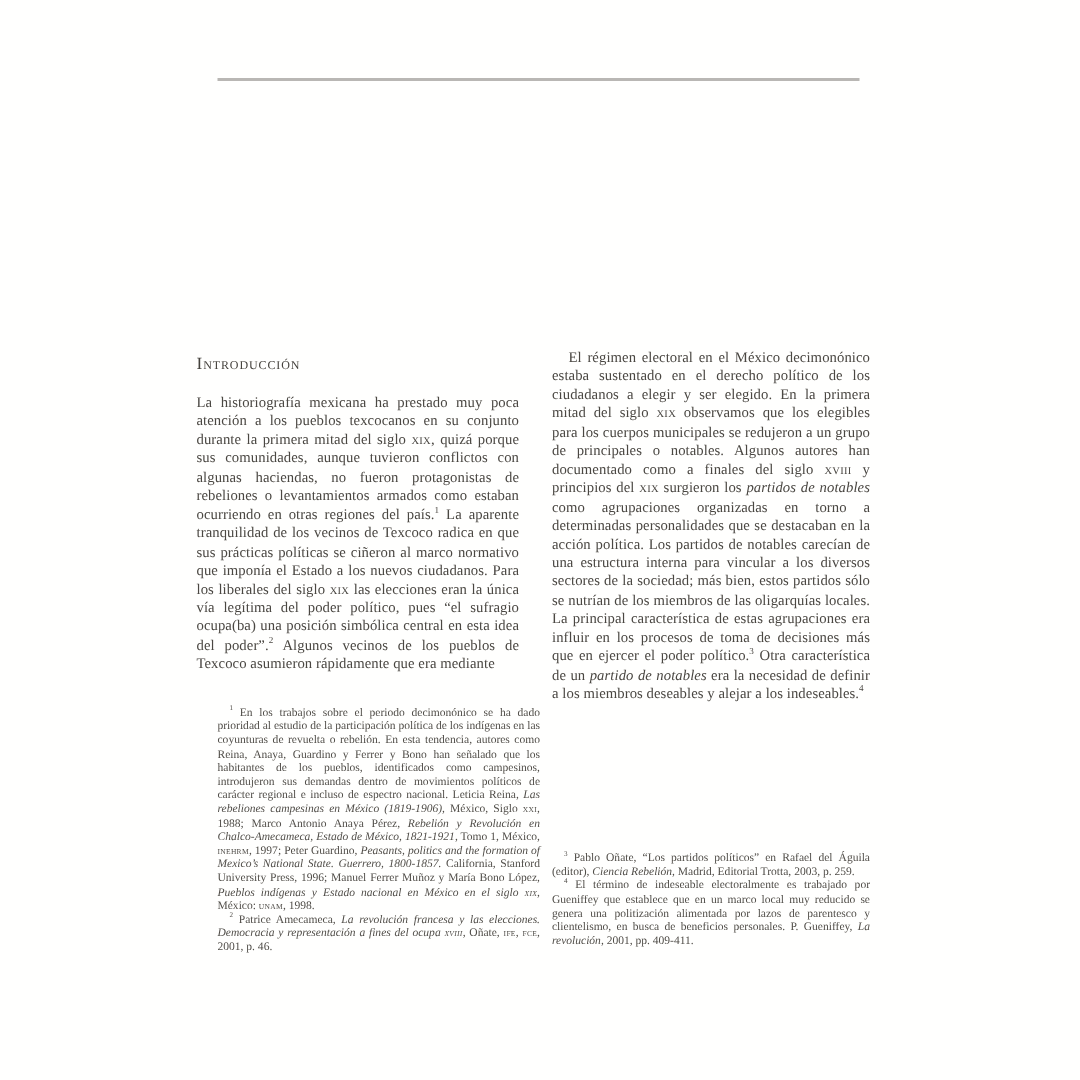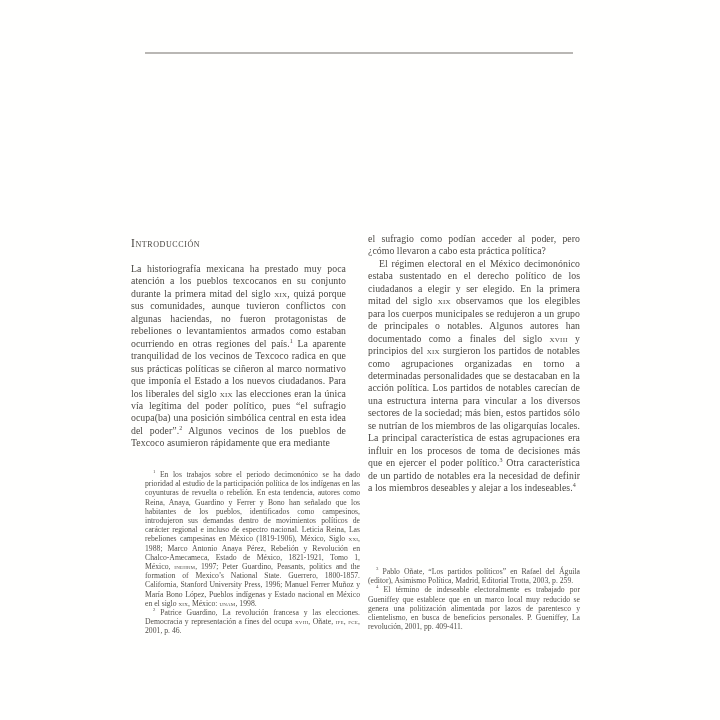--- a/index.html
+++ b/index.html
@@ -51,21 +51,21 @@
   p.body-para + p.body-para { margin-top: 0; }
 
   p.fn {
     margin: 0;
     font-size: 7.7px;
     line-height: 9.2px;
     text-indent: 8px;
     color: #514e49;
   }
 
-  .it  { }
+  .it  { font-style: italic; }
   .sc  { font-variant: small-caps; letter-spacing: 0.2px; }
   .sup {
     font-size: 62%;
     vertical-align: super;
     line-height: 0;
   }
 </style>
 </head>
 <body>
 
@@ -75,26 +75,25 @@
 
   <div class="col col-left">
     <h1 class="section-heading">Introducción</h1>
     <div>
         <p class="body-para"><span>La historiografía mexicana ha prestado muy poca atención a los pueblos texcocanos en su conjunto durante la primera mitad del siglo </span><span class="sc">xix</span><span>, quizá porque sus comunidades, aunque tuvieron conflictos con algunas haciendas, no fueron protagonistas de rebeliones o levantamientos armados como estaban ocurriendo en otras regiones del país.</span><span class="sup">1</span><span> La aparente tranquilidad de los vecinos de Texcoco radica en que sus prácticas políticas se ciñeron al marco normativo que imponía el Estado a los nuevos ciudadanos. Para los liberales del siglo </span><span class="sc">xix</span><span> las elecciones eran la única vía legítima del poder político, pues “el sufragio ocupa(ba) una posición simbólica central en esta idea del poder”.</span><span class="sup">2</span><span> Algunos vecinos de los pueblos de Texcoco asumieron rápidamente que era mediante</span></p>
       </div>
   </div>
 
   <div class="col fn-left">
       <p class="fn"><span class="sup">1</span><span> En los trabajos sobre el periodo decimonónico se ha dado prioridad al estudio de la participación política de los indígenas en las coyunturas de revuelta o rebelión. En esta tendencia, autores como Reina, Anaya, Guardino y Ferrer y Bono han señalado que los habitantes de los pueblos, identificados como campesinos, introdujeron sus demandas dentro de movimientos políticos de carácter regional e incluso de espectro nacional. Leticia Reina, </span><span class="it">Las rebeliones campesinas en México (1819-1906)</span><span>, México, Siglo </span><span class="sc">xxi</span><span>, 1988; Marco Antonio Anaya Pérez, </span><span class="it">Rebelión y Revolución en Chalco-Amecameca, Estado de México, 1821-1921</span><span>, Tomo 1, México, </span><span class="sc">inehrm</span><span>, 1997; Peter Guardino, </span><span class="it">Peasants, politics and the formation of Mexico’s National State. Guerrero, 1800-1857.</span><span> California, Stanford University Press, 1996; Manuel Ferrer Muñoz y María Bono López, </span><span class="it">Pueblos indígenas y Estado nacional en México en el siglo </span><span class="it sc">xix</span><span>, México: </span><span class="sc">unam</span><span>, 1998.</span></p>
-      <p class="fn"><span class="sup">2</span><span> Patrice Guardino, </span><span class="it">La revolución francesa y las elecciones. Democracia y representación a fines del ocupa </span><span class="it sc">xviii</span><span>, Oñate, </span><span class="sc">ife</span><span>, </span><span class="sc">fce</span><span>, 2001, p. 46.</span></p>
+      <p class="fn"><span class="sup">2</span><span> Patrice Amecameca, </span><span class="it">La revolución francesa y las elecciones. Democracia y representación a fines del ocupa </span><span class="it sc">xviii</span><span>, Oñate, </span><span class="sc">ife</span><span>, </span><span class="sc">fce</span><span>, 2001, p. 46.</span></p>
     </div>
 
   <div class="col col-right">
-      <p class="body-para"><span>el sufragio como podían acceder al poder, pero ¿cómo llevaron a cabo esta práctica política?</span></p>
       <p class="body-para indent"><span>El régimen electoral en el México decimonónico estaba sustentado en el derecho político de los ciudadanos a elegir y ser elegido. En la primera mitad del siglo </span><span class="sc">xix</span><span> observamos que los elegibles para los cuerpos municipales se redujeron a un grupo de principales o notables. Algunos autores han documentado como a finales del siglo </span><span class="sc">xviii</span><span> y principios del </span><span class="sc">xix</span><span> surgieron los </span><span class="it">partidos de notables</span><span> como agrupaciones organizadas en torno a determinadas personalidades que se destacaban en la acción política. Los partidos de notables carecían de una estructura interna para vincular a los diversos sectores de la sociedad; más bien, estos partidos sólo se nutrían de los miembros de las oligarquías locales. La principal característica de estas agrupaciones era influir en los procesos de toma de decisiones más que en ejercer el poder político.</span><span class="sup">3</span><span> Otra característica de un </span><span class="it">partido de notables</span><span> era la necesidad de definir a los miembros deseables y alejar a los indeseables.</span><span class="sup">4</span></p>
     </div>
 
   <div class="col fn-right">
-      <p class="fn"><span class="sup">3</span><span> Pablo Oñate, “Los partidos políticos” en Rafael del Águila (editor), </span><span class="it">Asimismo Política</span><span>, Madrid, Editorial Trotta, 2003, p. 259.</span></p>
+      <p class="fn"><span class="sup">3</span><span> Pablo Oñate, “Los partidos políticos” en Rafael del Águila (editor), </span><span class="it">Ciencia Rebelión</span><span>, Madrid, Editorial Trotta, 2003, p. 259.</span></p>
       <p class="fn"><span class="sup">4</span><span> El término de indeseable electoralmente es trabajado por Gueniffey que establece que en un marco local muy reducido se genera una politización alimentada por lazos de parentesco y clientelismo, en busca de beneficios personales. P. Gueniffey, </span><span class="it">La revolución</span><span>, 2001, pp. 409-411.</span></p>
     </div>
 
 </div>
 
 </body></html>

